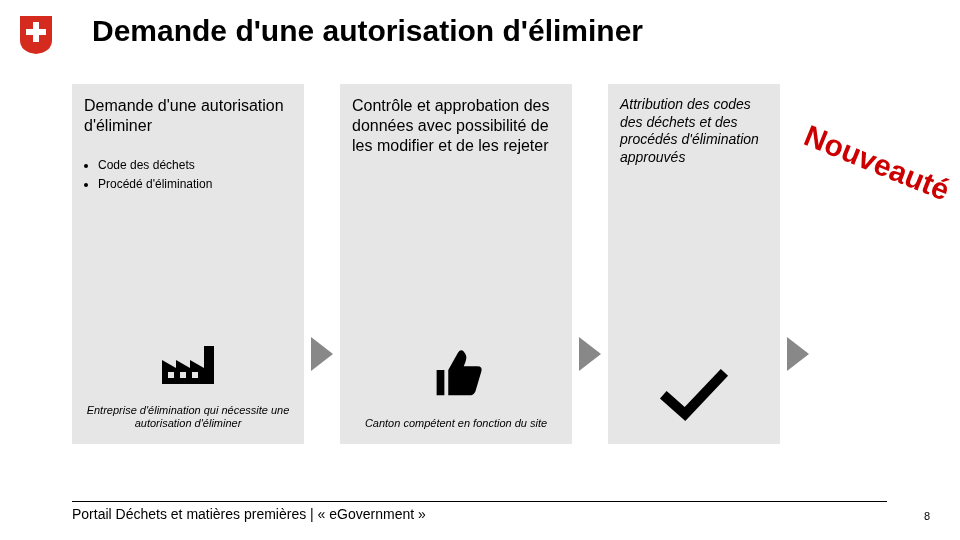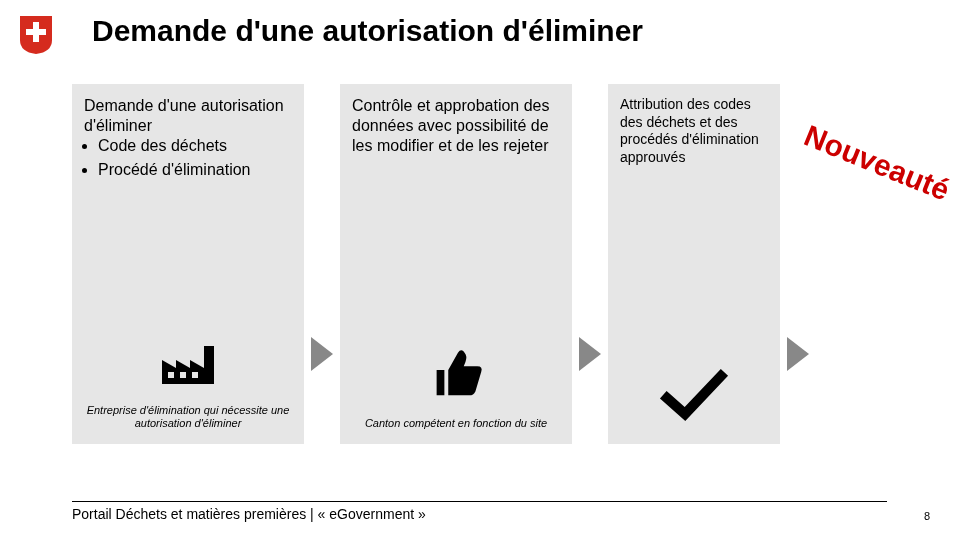--- a/index.html
+++ b/index.html
@@ -8,27 +8,27 @@
 
   .logo { position: absolute; left: 18px; top: 14px; width: 36px; height: 42px; }
   .logo svg { width: 100%; height: 100%; }
 
   .title { position: absolute; left: 92px; top: 14px; font-size: 30px; font-weight: bold; line-height: 1.15; }
 
   .cols { position: absolute; left: 72px; top: 84px; width: 870px; height: 360px; display: flex; gap: 6px; }
   .col { position: relative; background: #e6e6e6; padding: 12px 12px; display: flex; flex-direction: column; }
   .col.c1 { width: 232px; }
   .col.c2 { width: 232px; align-items: flex-end; }
-  .col.c3 { width: 172px; }
+  .col.c3 { width: 172px; font-style: italic; }
   .col.c4 { width: 172px; }
 
   .col .top { flex: 0 0 auto; font-size: 16px; line-height: 1.25; }
   .col .top.small { font-size: 14px; }
   .col .heading { font-weight: normal; }
-  .col ul { padding-left: 14px; font-size: 16px; }
+  .col ul { margin-top: 22px; padding-left: 14px; font-size: 12px; }
   .col ul li { margin-bottom: 4px; }
 
   .iconwrap { position: absolute; left: 50%; transform: translateX(-50%); bottom: 14px; width: 100%; text-align: center; }
   .iconwrap svg { display: inline-block; }
   .caption { font-size: 11px; font-style: italic; text-align: center; margin-top: 10px; padding: 0 6px; line-height: 1.2; }
 
   .arrow { width: 24px; display: flex; align-items: center; justify-content: center; padding-top: 180px; }
   .arrow svg { width: 22px; height: 34px; }
 
   .nouveaute { position: absolute; right: 6px; top: 176px; font-size: 30px; font-weight: bold; color: #c00; transform: rotate(22deg); transform-origin: right top; }

